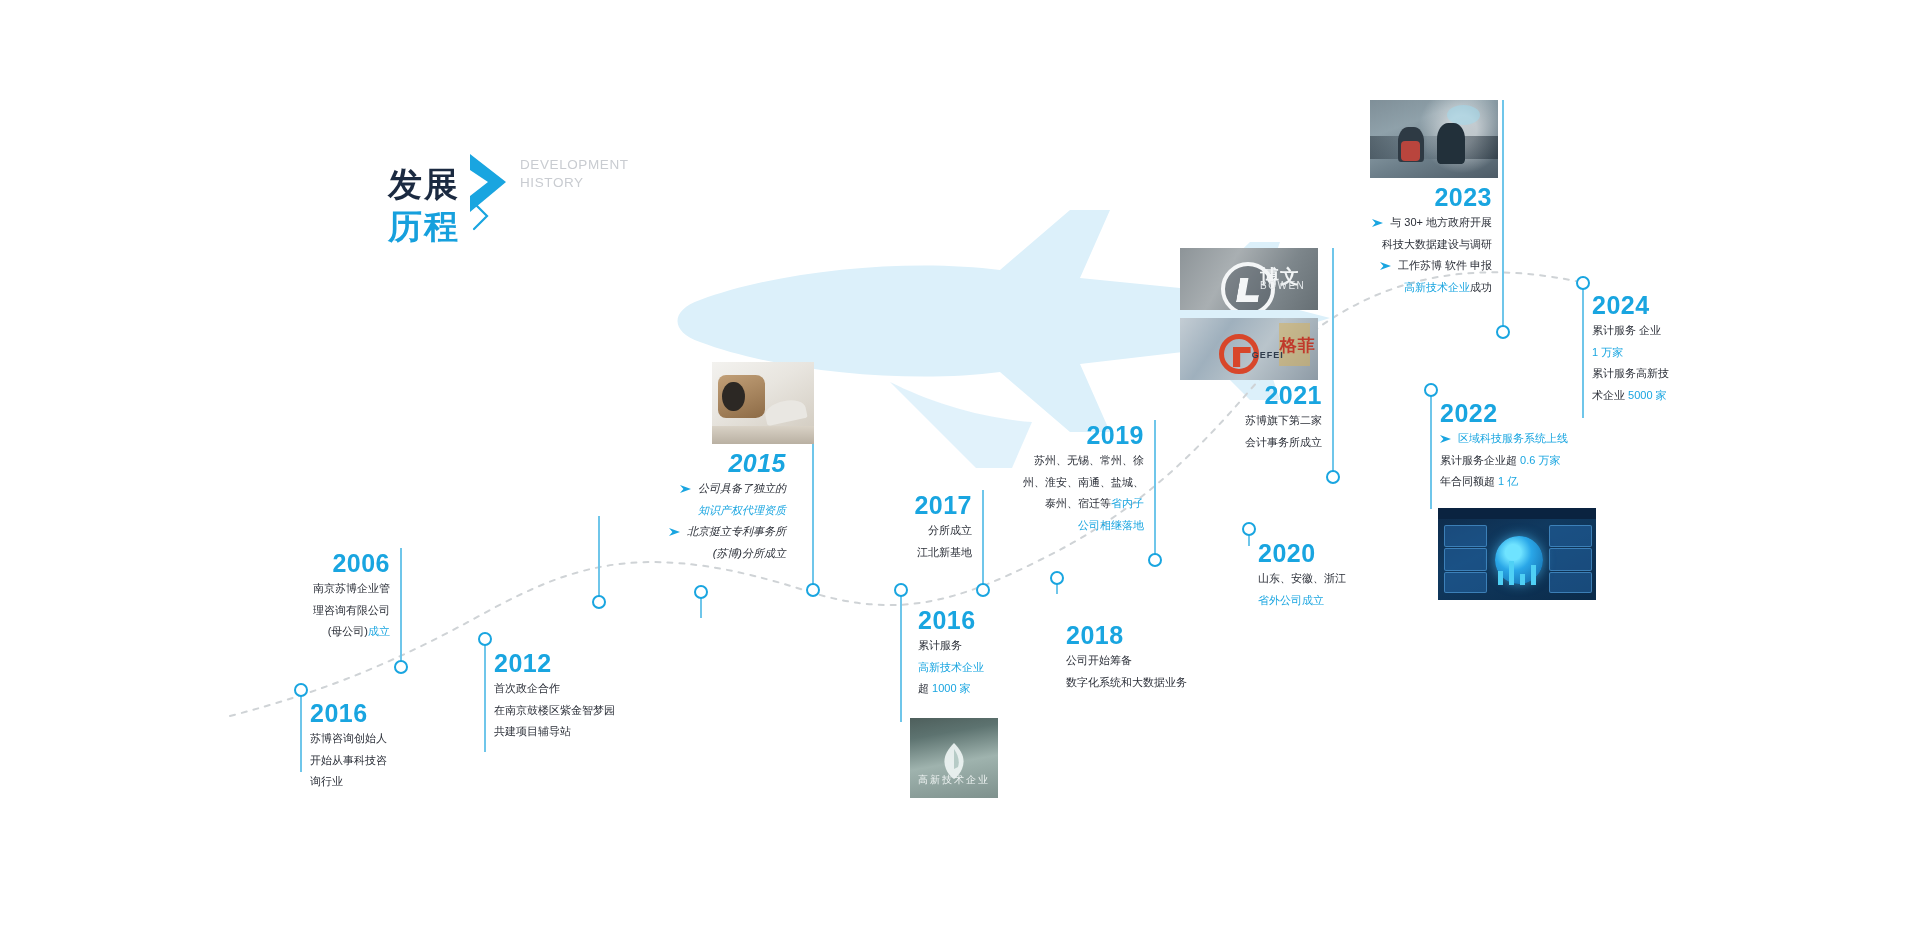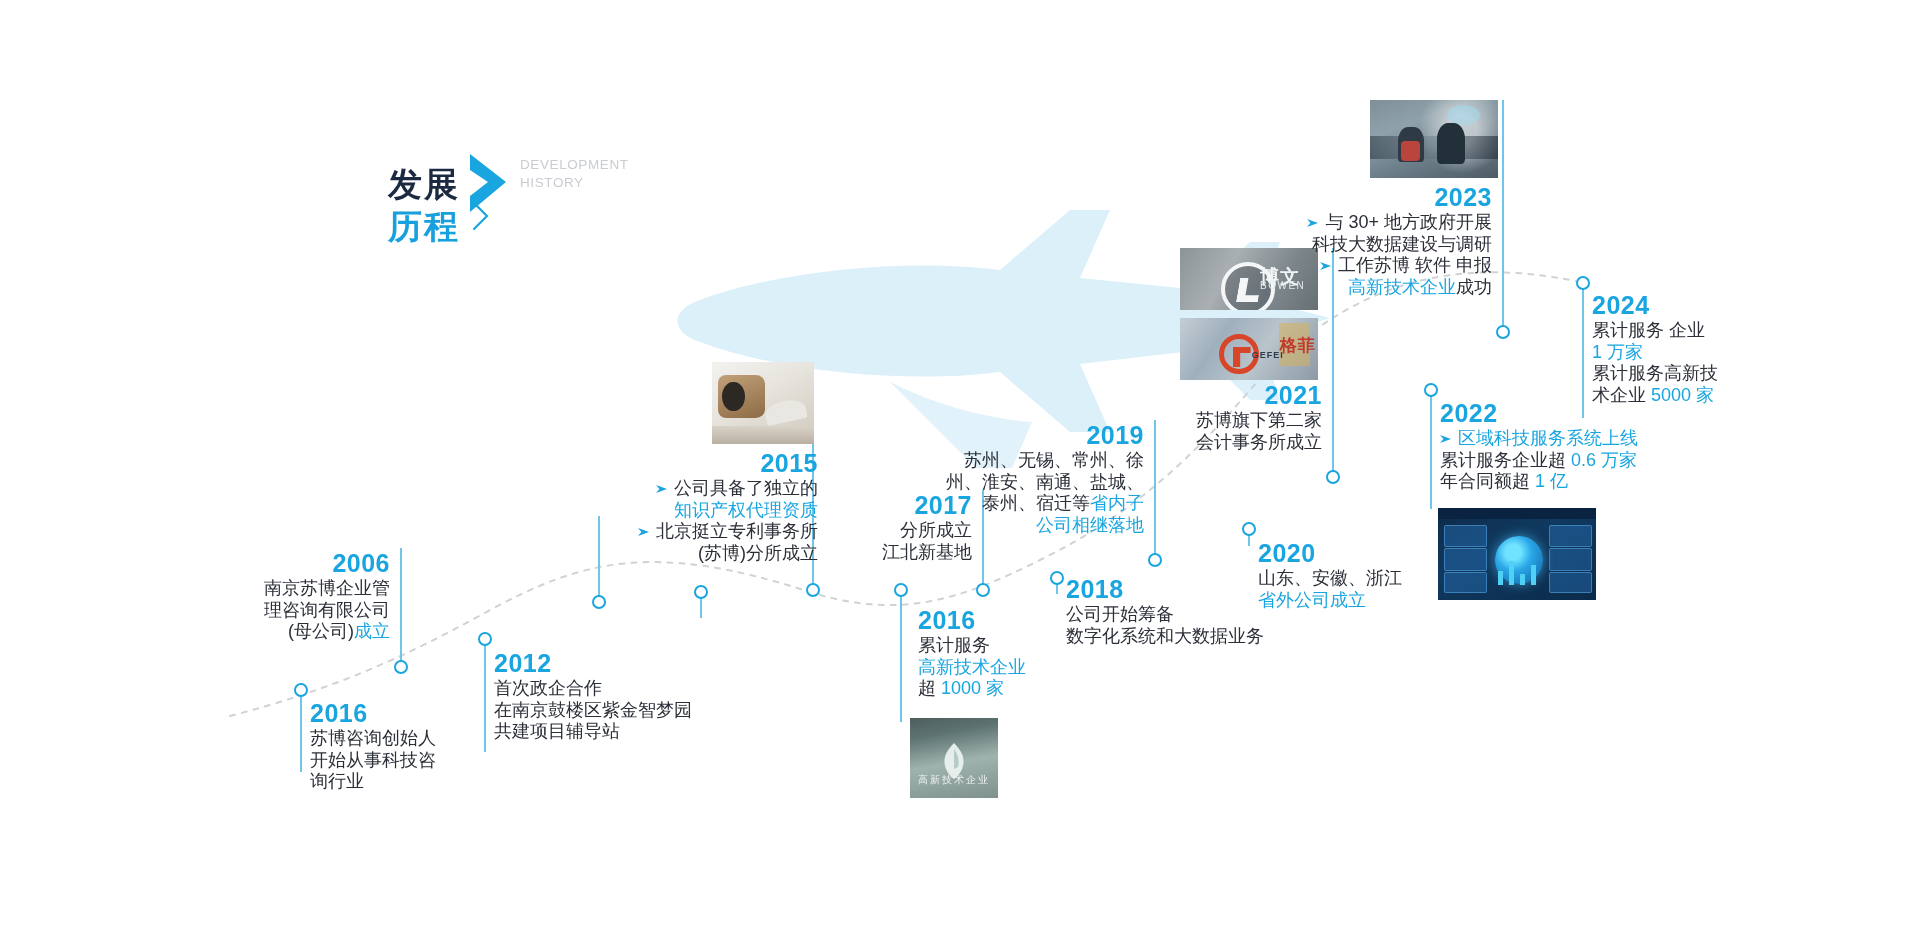--- a/index.html
+++ b/index.html
@@ -115,21 +115,21 @@
     z-index: 6;
   }
   .year {
     font-size: 25px;
     font-weight: bold;
     color: #19a5e0;
     line-height: 30px;
     letter-spacing: 0.5px;
   }
   .lines {
-    font-size: 18px;
+    font-size: 11px;
     line-height: 21.5px;
     color: #2b2f38;
     white-space: nowrap;
   }
   .lines .hl { color: #19a5e0; }
   .ra { text-align: right; }
   .la { text-align: left; }
 
   
   .brow {
@@ -370,21 +370,21 @@
   </div>
 
   <div class="node" style="left:592px; top:595px;"></div>
   <div class="stem" style="left:598px; top:516px; height:82px;"></div>
 
   <div class="node" style="left:694px; top:585px;"></div>
   <div class="stem" style="left:700px; top:592px; height:26px;"></div>
 
   <div class="node" style="left:806px; top:583px;"></div>
   <div class="stem" style="left:812px; top:362px; height:224px;"></div>
-  <div class="entry ra" style="left:556px; top:448px; width:262px;">
+  <div class="entry ra" style="left:524px; top:448px; width:262px;font-style:italic;">
     <div class="year ra">2015</div>
     <div class="lines ra">
       <div class="brow ra">
         <span class="arrow-ic">
           <svg width="13" height="10" viewBox="0 0 13 10" xmlns="http://www.w3.org/2000/svg">
               <path d="M0 1 L11 5 L0 9 L3.4 5 Z" fill="#19a5e0"></path>
             </svg>
         </span>
         <span>公司具备了独立的</span>
       </div>
@@ -417,21 +417,21 @@
   <div class="entry ra" style="left:800px; top:490px; width:172px;">
     <div class="year ra">2017</div>
     <div class="lines ra">
       <div>分所成立</div>
       <div>江北新基地</div>
     </div>
   </div>
 
   <div class="node" style="left:1050px; top:571px;"></div>
   <div class="stem" style="left:1056px; top:578px; height:16px;"></div>
-  <div class="entry la" style="left:1066px; top:574px; width:320px;">
+  <div class="entry la" style="left:1066px; top:620px; width:320px;">
     <div class="year">2018</div>
     <div class="lines">
       <div>公司开始筹备</div>
       <div>数字化系统和大数据业务</div>
     </div>
   </div>
 
   <div class="node" style="left:1148px; top:553px;"></div>
   <div class="stem" style="left:1154px; top:420px; height:136px;"></div>
   <div class="entry ra" style="left:940px; top:420px; width:204px;">

